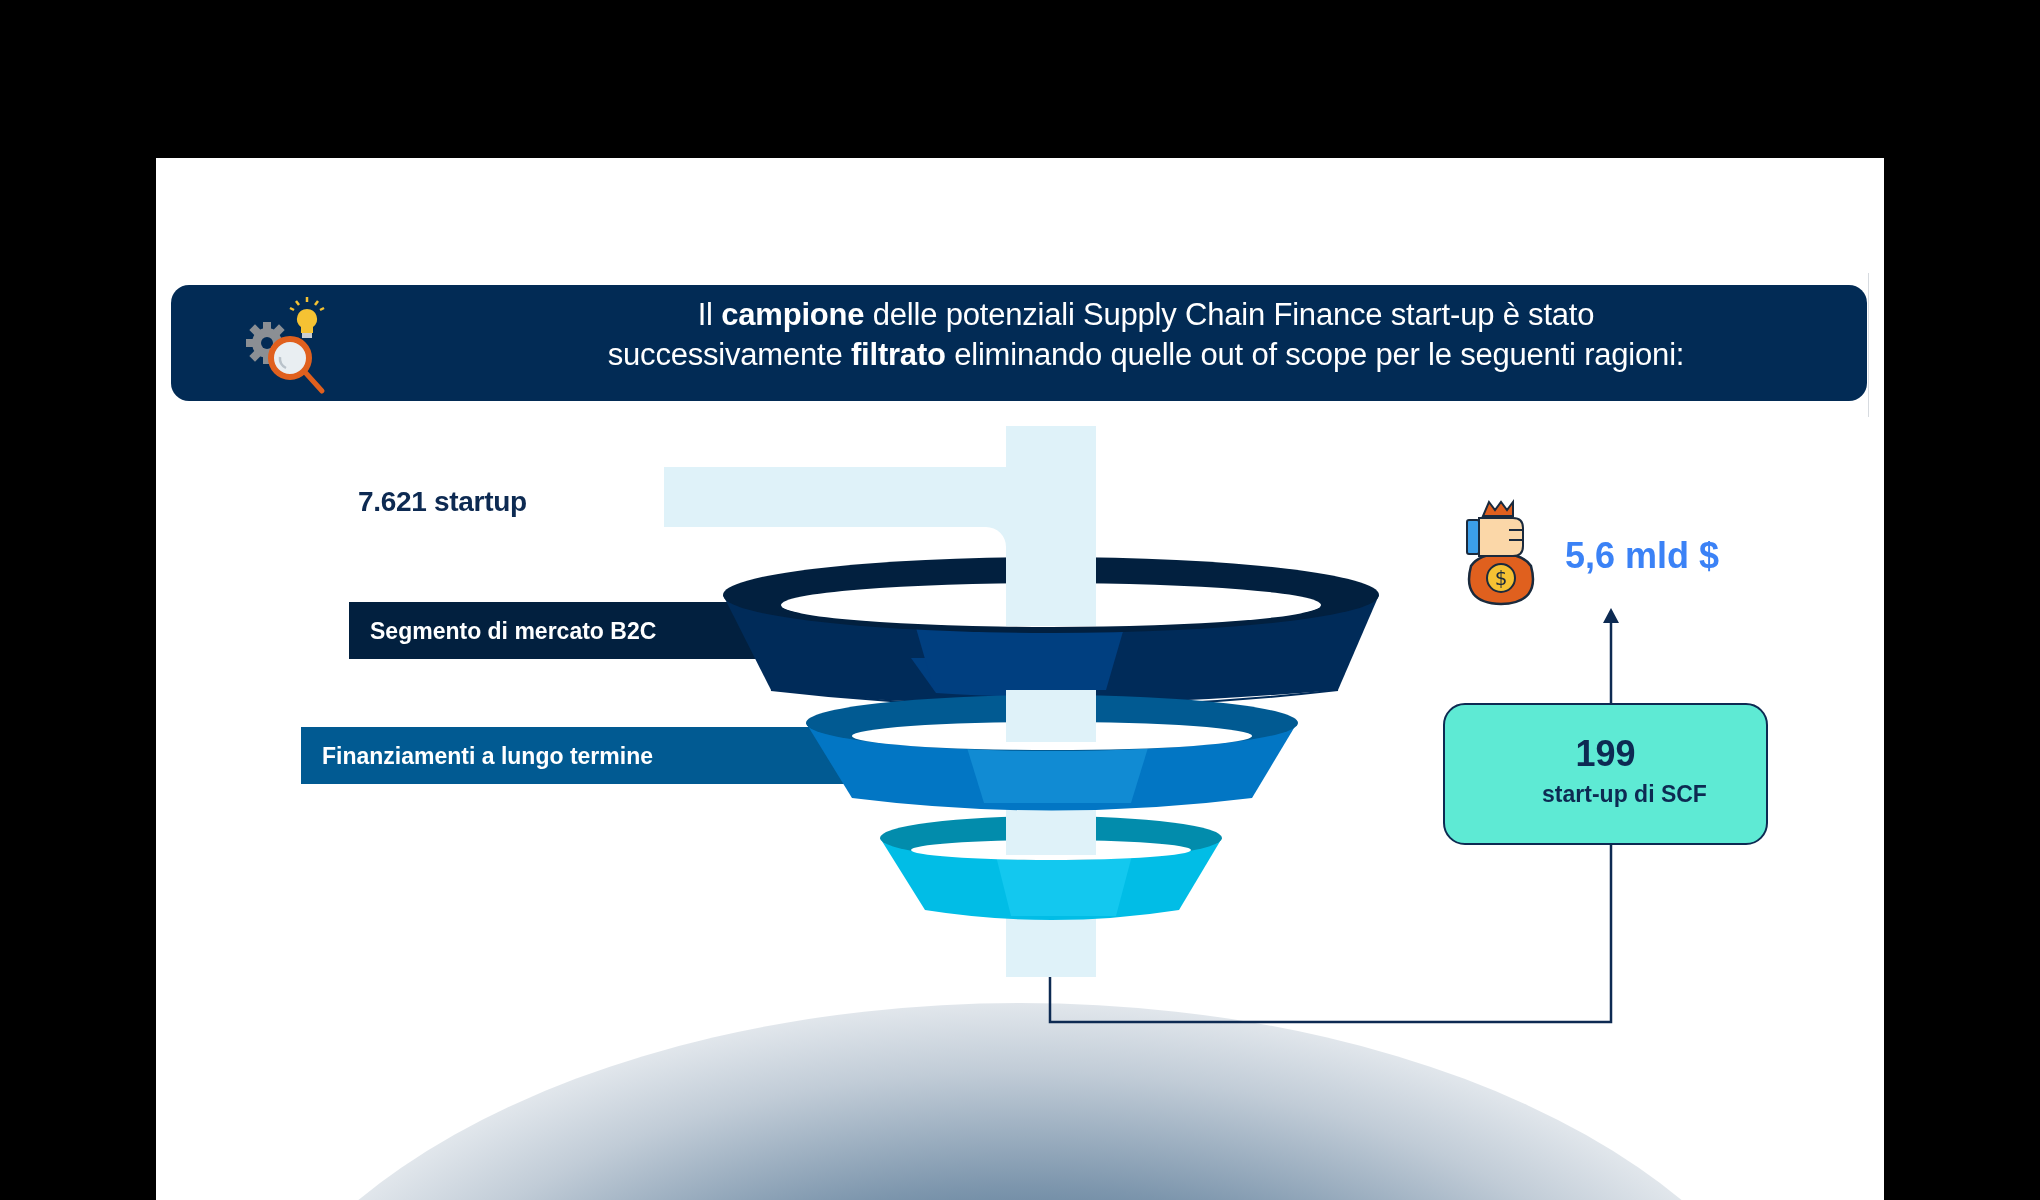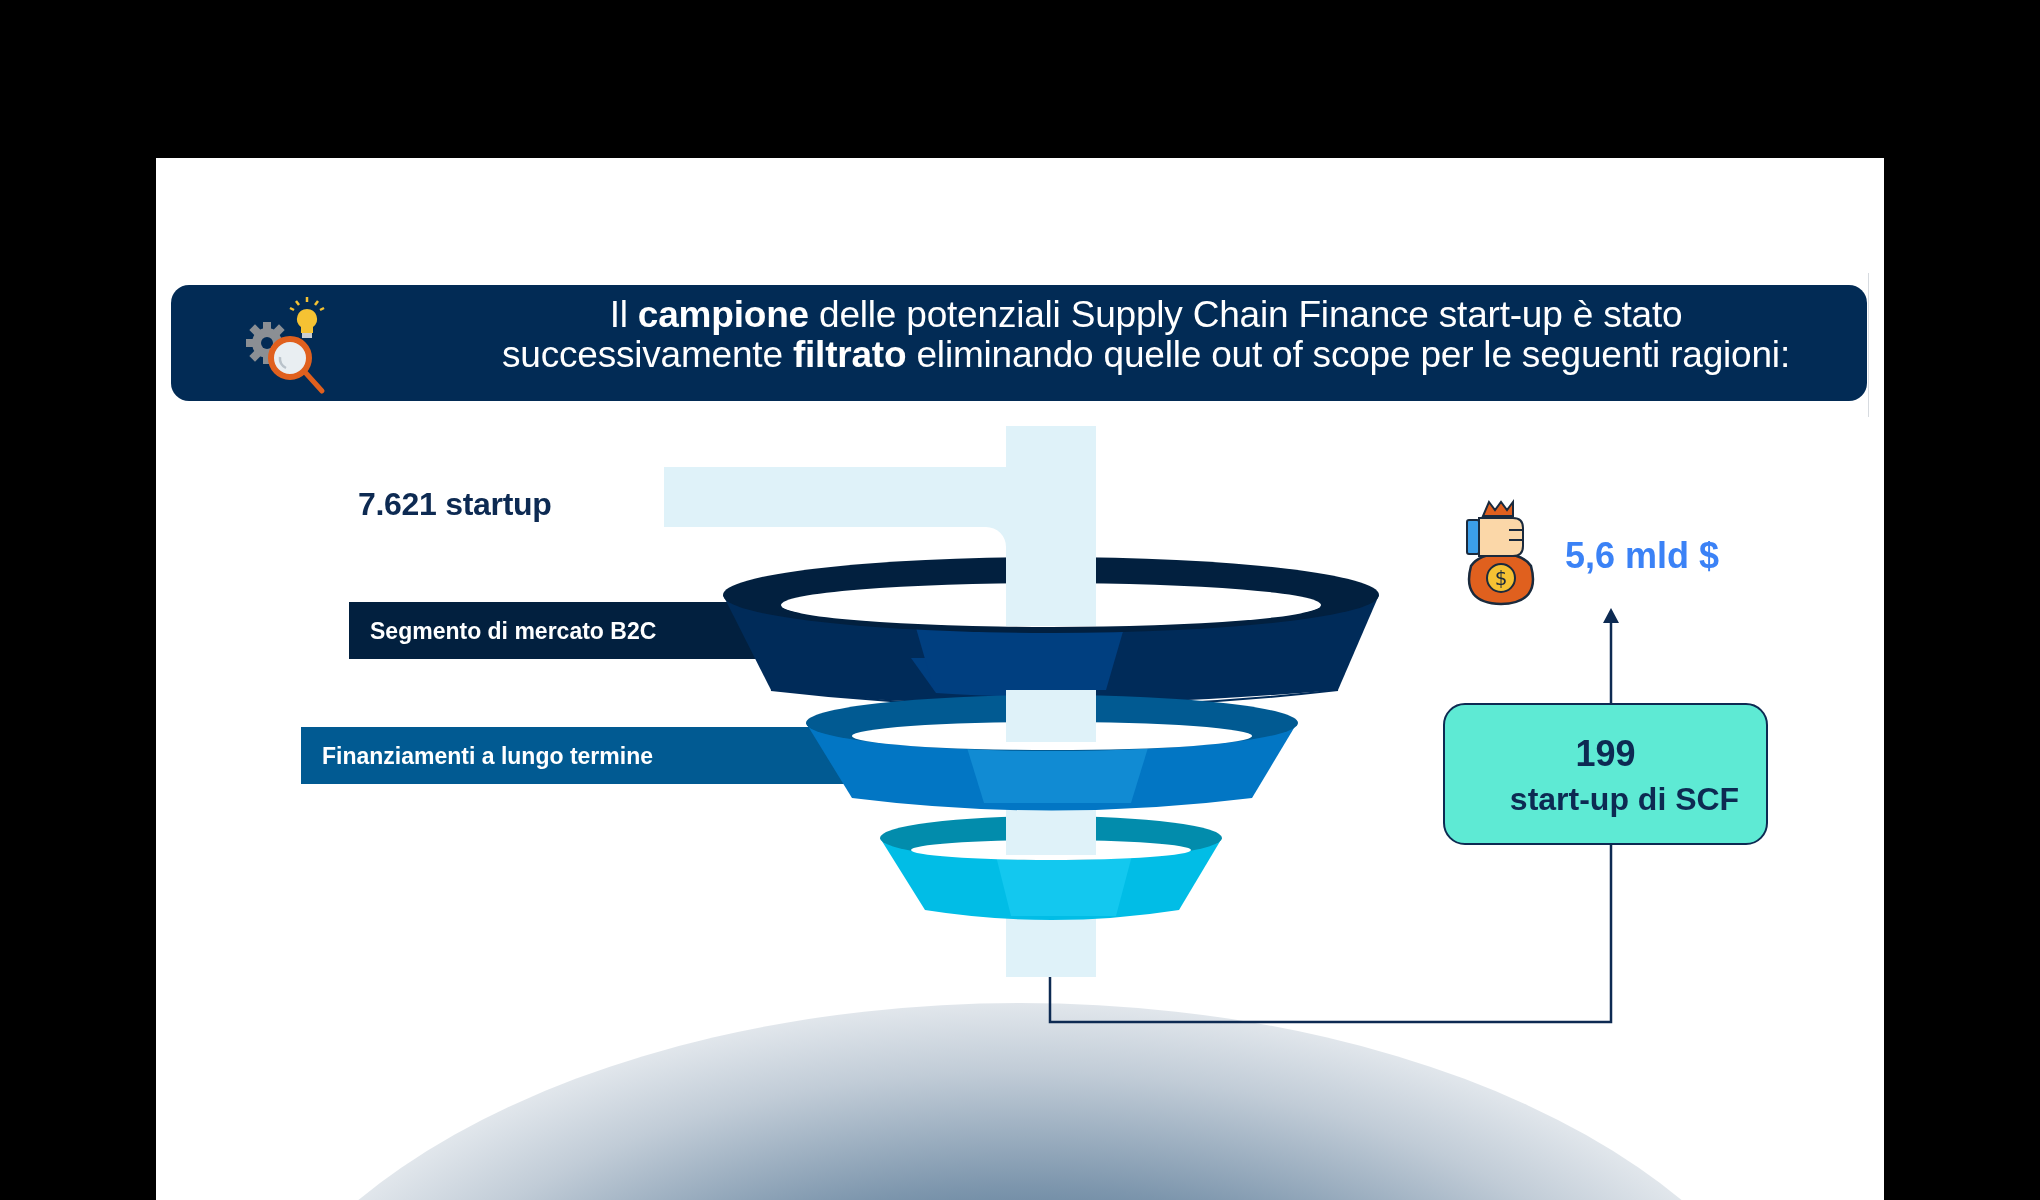--- a/index.html
+++ b/index.html
@@ -17,43 +17,43 @@
     border-radius: 50%;
     background: radial-gradient(ellipse at 50% 50%, #1e4a73 0%, #3b6283 22%, #7d96ad 42%, #c1ccd7 60%, #eef1f4 75%, rgba(255,255,255,0) 90%);
   }
   .banner {
     position: absolute; left: 15px; top: 127px; width: 1696px; height: 116px;
     background: #022b55; border-radius: 18px;
   }
   .banner-rule { position: absolute; left: 1712px; top: 115px; width: 1px; height: 144px; background: #d7dbe0; }
   .banner-text {
     position: absolute; left: 260px; top: 10px; width: 1430px;
-    color: #ffffff; font-size: 37px; line-height: 40px; text-align: center;
+    color: #ffffff; font-size: 31px; line-height: 40px; text-align: center;
     letter-spacing: -0.2px;
   }
   .banner-text b { font-weight: 700; }
   .banner-icon { position: absolute; left: 55px; top: 10px; width: 110px; height: 100px; }
 
   .count-label {
-    position: absolute; left: 202px; top: 328px; font-size: 32px; font-weight: 700;
+    position: absolute; left: 202px; top: 328px; font-size: 28px; font-weight: 700;
     color: #0d2a52; letter-spacing: -0.3px;
   }
   .reason-bar {
     position: absolute; left: 145px; height: 57px; color: #ffffff;
     font-size: 23px; font-weight: 700; box-sizing: border-box; padding-left: 21px;
     display: flex; align-items: center; line-height: 28px;
   }
   .funnel-svg { position: absolute; left: 0; top: 0; }
   .result-box {
     position: absolute; left: 1287px; top: 545px; width: 325px; height: 142px;
     background: #5eead4; border: 2px solid #0d2a52; border-radius: 22px; box-sizing: border-box;
     text-align: center; color: #0d2a52; font-weight: 700;
   }
   .result-count { position: absolute; left: 0; right: 0; top: 28px; font-size: 36px; }
-  .result-label { position: absolute; left: 0; right: 0; top: 76px; font-size: 32px; padding-left: 10px; margin-left: 28px; }
+  .result-label { position: absolute; left: 0; right: 0; top: 76px; font-size: 23px; padding-left: 10px; margin-left: 28px; }
   .money-label {
     position: absolute; left: 1409px; top: 377px; font-size: 36px; font-weight: 700; color: #3b82f6;
   }
   .money-icon { position: absolute; left: 1305px; top: 340px; width: 80px; height: 110px; }
 </style>
 </head>
 <body>
 
 <div class="panel">
   <div class="glow"></div>

